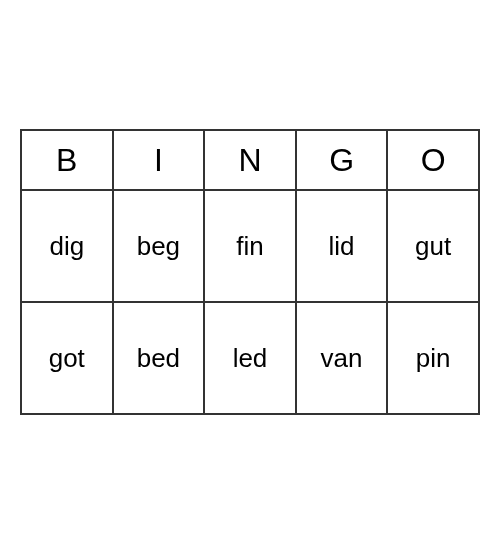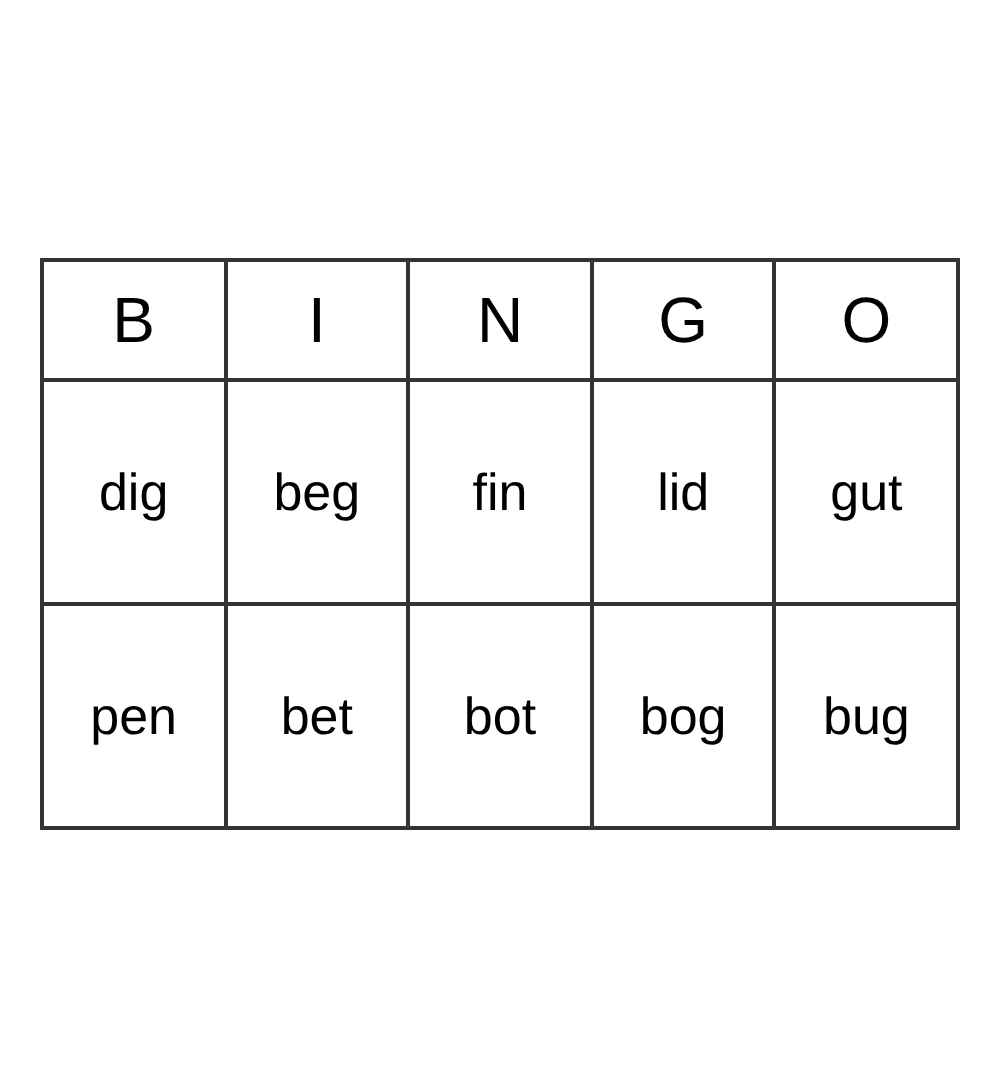--- a/index.html
+++ b/index.html
@@ -58,20 +58,20 @@
   </thead>
   <tbody id="bingo-body">
   <tr>
         <td>dig</td>
         <td>beg</td>
         <td>fin</td>
         <td>lid</td>
         <td>gut</td>
       </tr>
       <tr>
-        <td>pen</td>
-        <td>bet</td>
-        <td>bot</td>
-        <td>bog</td>
-        <td>bug</td>
+        <td>got</td>
+        <td>bed</td>
+        <td>led</td>
+        <td>van</td>
+        <td>pin</td>
       </tr>
     </tbody>
 </table>
 
 </body></html>

